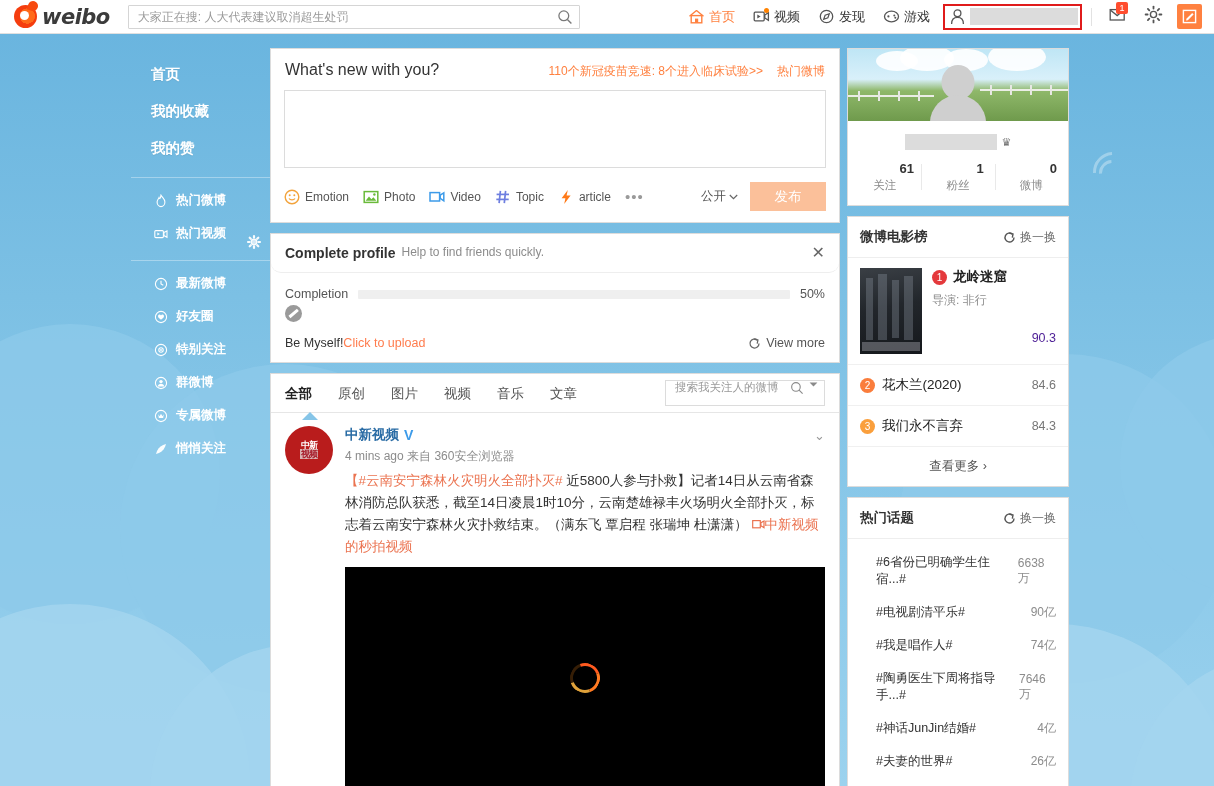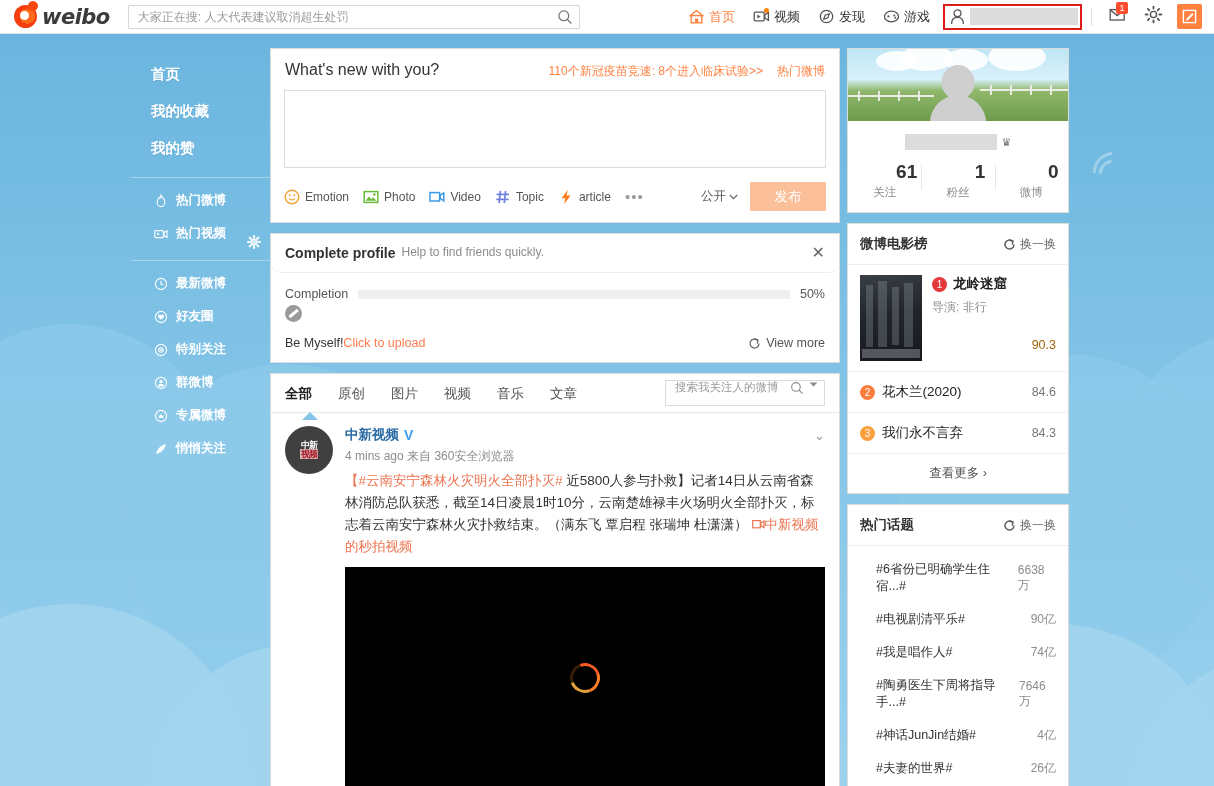--- a/index.html
+++ b/index.html
@@ -196,21 +196,21 @@
   #tab-caret {
     position: absolute; left: 31px; bottom: -8px; width: 0; height: 0;
     border-left: 8px solid transparent; border-right: 8px solid transparent;
     border-bottom: 8px solid #86c5e8;
   }
 
   
   #post { padding: 13px 14px 0 14px; display: flex; gap: 12px; }
   #post-avatar {
     width: 48px; height: 48px; border-radius: 50%; flex: none;
-    background: #404040; display: flex; align-items: center; justify-content: center;
+    background: #b91c1c; display: flex; align-items: center; justify-content: center;
     overflow: hidden; position: relative;
   }
   #post-avatar .av-txt {
     font-size: 9px; color: #fff; font-weight: bold; letter-spacing: -1px;
     text-align: center; line-height: 1;
   }
   #post-avatar .av-hl { background:#d9b3b3; color:#a81f2d; padding:0 1px; }
   #post-main { flex: 1; min-width: 0; }
   #post-namerow { display: flex; align-items: center; gap: 5px; }
   #post-name { font-size: 13.5px; color: #2a6ca5; font-weight: bold; cursor: pointer; }
@@ -265,21 +265,21 @@
     padding: 13px 0 2px 0;
   }
   #prof-name-redact { width: 92px; height: 16px; background: #dcdcdc; }
   #crown { font-size: 11px; color: #777; }
   #prof-stats { display: flex; padding: 9px 0 12px 0; }
   .stat { flex: 1; text-align: center; position: relative; cursor: pointer; }
   .stat + .stat::before {
     content: ""; position: absolute; left: 0; top: 3px; width: 1px; height: 26px;
     background: #e9e9e9;
   }
-  .stat-num { font-size: 19px; color: #333; font-weight: bold; margin-left: 44px; }
+  .stat-num { font-size: 13px; color: #333; font-weight: bold; margin-left: 44px; }
   .stat-lbl { font-size: 11.5px; color: #8c8c8c; margin-top: 2px; }
 
   .panel { background: #fff; border: 1px solid #dcdcdc; margin-bottom: 10px; }
   .panel-head {
     display: flex; align-items: center; padding: 11px 12px;
     border-bottom: 1px solid #eee;
   }
   .panel-title { font-size: 13.5px; color: #333; font-weight: bold; }
   .panel-refresh {
     margin-left: auto; font-size: 12px; color: #666; cursor: pointer;
@@ -300,21 +300,21 @@
     display: inline-flex; align-items: center; justify-content: center;
     width: 15px; height: 15px; border-radius: 50%; color: #fff;
     font-size: 10px; flex: none;
   }
   .rank1 { background: #e4393c; }
   .rank2 { background: #fa7d3c; }
   .rank3 { background: #fa9f3c; }
   #movie-title-row { display: flex; align-items: center; gap: 6px; }
   #movie-title { font-size: 13.5px; color: #222; font-weight: bold; cursor: pointer; }
   #movie-dir { font-size: 12px; color: #8c8c8c; margin-top: 6px; }
-  #movie-score { font-size: 12.5px; color: #a16207; text-align: right; margin-top: 22px; }
+  #movie-score { font-size: 12.5px; color: #4c1d95; text-align: right; margin-top: 22px; }
   .movie-row {
     display: flex; align-items: center; gap: 7px; padding: 11px 12px;
     border-bottom: 1px solid #f0f0f0; cursor: pointer;
   }
   .movie-row-name { font-size: 13.5px; color: #222; }
   .movie-row-score { margin-left: auto; font-size: 12.5px; color: #777; }
   #movie-more {
     text-align: center; padding: 11px 0; font-size: 12.5px; color: #555; cursor: pointer;
   }
   .topic-row {

